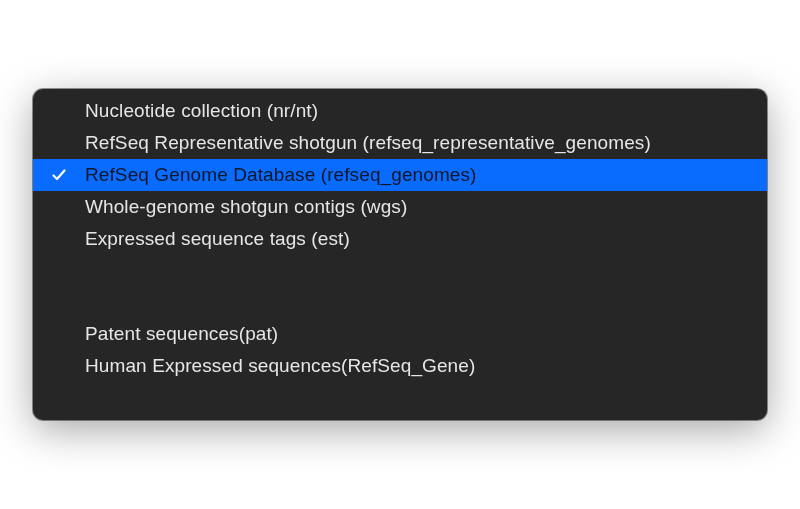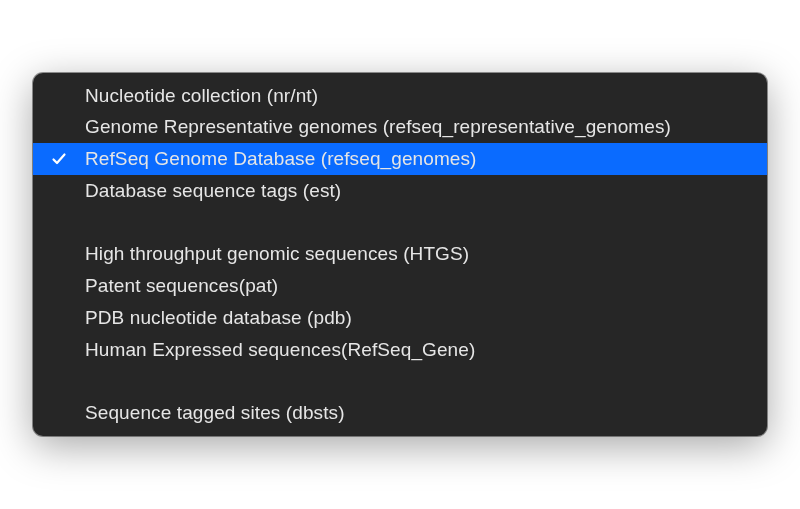--- a/index.html
+++ b/index.html
@@ -51,106 +51,97 @@
       visibility: visible;
     }
     .option-label {
       color: #e6e6e6;
       font-size: 19px;
       font-weight: 400;
       letter-spacing: 0.1px;
       white-space: nowrap;
     }
     .option-row.selected .option-label {
-      color: #e5e5e5;
+      color: #0f172a;
     }
   </style>
 </head>
 <body>
 
 <div class="dropdown-panel">
   <div class="option-row">
     <span class="check-cell">
       <svg class="check-icon" viewBox="0 0 16 16" fill="none" stroke="currentColor" stroke-width="2.2" stroke-linecap="round" stroke-linejoin="round">
           <polyline points="2.5,8.5 6,12 13.5,3.5"></polyline>
         </svg>
     </span>
     <span class="option-label">Nucleotide collection (nr/nt)</span>
   </div>
   <div class="option-row">
     <span class="check-cell">
       <svg class="check-icon" viewBox="0 0 16 16" fill="none" stroke="currentColor" stroke-width="2.2" stroke-linecap="round" stroke-linejoin="round">
           <polyline points="2.5,8.5 6,12 13.5,3.5"></polyline>
         </svg>
     </span>
-    <span class="option-label">Genome Representative genomes (refseq_representative_genomes)</span>
+    <span class="option-label">RefSeq Representative shotgun (refseq_representative_genomes)</span>
   </div>
   <div class="option-row selected">
     <span class="check-cell">
       <svg class="check-icon" viewBox="0 0 16 16" fill="none" stroke="currentColor" stroke-width="2.2" stroke-linecap="round" stroke-linejoin="round">
           <polyline points="2.5,8.5 6,12 13.5,3.5"></polyline>
         </svg>
     </span>
     <span class="option-label">RefSeq Genome Database (refseq_genomes)</span>
   </div>
   <div class="option-row">
     <span class="check-cell">
       <svg class="check-icon" viewBox="0 0 16 16" fill="none" stroke="currentColor" stroke-width="2.2" stroke-linecap="round" stroke-linejoin="round">
           <polyline points="2.5,8.5 6,12 13.5,3.5"></polyline>
         </svg>
     </span>
-    <span class="option-label">Database sequence tags (est)</span>
+    <span class="option-label">Whole-genome shotgun contigs (wgs)</span>
+  </div>
+  <div class="option-row">
+    <span class="check-cell">
+      <svg class="check-icon" viewBox="0 0 16 16" fill="none" stroke="currentColor" stroke-width="2.2" stroke-linecap="round" stroke-linejoin="round">
+          <polyline points="2.5,8.5 6,12 13.5,3.5"></polyline>
+        </svg>
+    </span>
+    <span class="option-label">Expressed sequence tags (est)</span>
   </div>
   <div class="option-row">
     <span class="check-cell">
       <svg class="check-icon" viewBox="0 0 16 16" fill="none" stroke="currentColor" stroke-width="2.2" stroke-linecap="round" stroke-linejoin="round">
           <polyline points="2.5,8.5 6,12 13.5,3.5"></polyline>
         </svg>
     </span>
   </div>
   <div class="option-row">
     <span class="check-cell">
       <svg class="check-icon" viewBox="0 0 16 16" fill="none" stroke="currentColor" stroke-width="2.2" stroke-linecap="round" stroke-linejoin="round">
           <polyline points="2.5,8.5 6,12 13.5,3.5"></polyline>
         </svg>
     </span>
-    <span class="option-label">High throughput genomic sequences (HTGS)</span>
   </div>
   <div class="option-row">
     <span class="check-cell">
       <svg class="check-icon" viewBox="0 0 16 16" fill="none" stroke="currentColor" stroke-width="2.2" stroke-linecap="round" stroke-linejoin="round">
           <polyline points="2.5,8.5 6,12 13.5,3.5"></polyline>
         </svg>
     </span>
     <span class="option-label">Patent sequences(pat)</span>
-  </div>
-  <div class="option-row">
-    <span class="check-cell">
-      <svg class="check-icon" viewBox="0 0 16 16" fill="none" stroke="currentColor" stroke-width="2.2" stroke-linecap="round" stroke-linejoin="round">
-          <polyline points="2.5,8.5 6,12 13.5,3.5"></polyline>
-        </svg>
-    </span>
-    <span class="option-label">PDB nucleotide database (pdb)</span>
   </div>
   <div class="option-row">
     <span class="check-cell">
       <svg class="check-icon" viewBox="0 0 16 16" fill="none" stroke="currentColor" stroke-width="2.2" stroke-linecap="round" stroke-linejoin="round">
           <polyline points="2.5,8.5 6,12 13.5,3.5"></polyline>
         </svg>
     </span>
     <span class="option-label">Human Expressed sequences(RefSeq_Gene)</span>
   </div>
   <div class="option-row">
     <span class="check-cell">
       <svg class="check-icon" viewBox="0 0 16 16" fill="none" stroke="currentColor" stroke-width="2.2" stroke-linecap="round" stroke-linejoin="round">
           <polyline points="2.5,8.5 6,12 13.5,3.5"></polyline>
         </svg>
     </span>
   </div>
-  <div class="option-row">
-    <span class="check-cell">
-      <svg class="check-icon" viewBox="0 0 16 16" fill="none" stroke="currentColor" stroke-width="2.2" stroke-linecap="round" stroke-linejoin="round">
-          <polyline points="2.5,8.5 6,12 13.5,3.5"></polyline>
-        </svg>
-    </span>
-    <span class="option-label">Sequence tagged sites (dbsts)</span>
-  </div>
 </div>
 
 </body></html>

